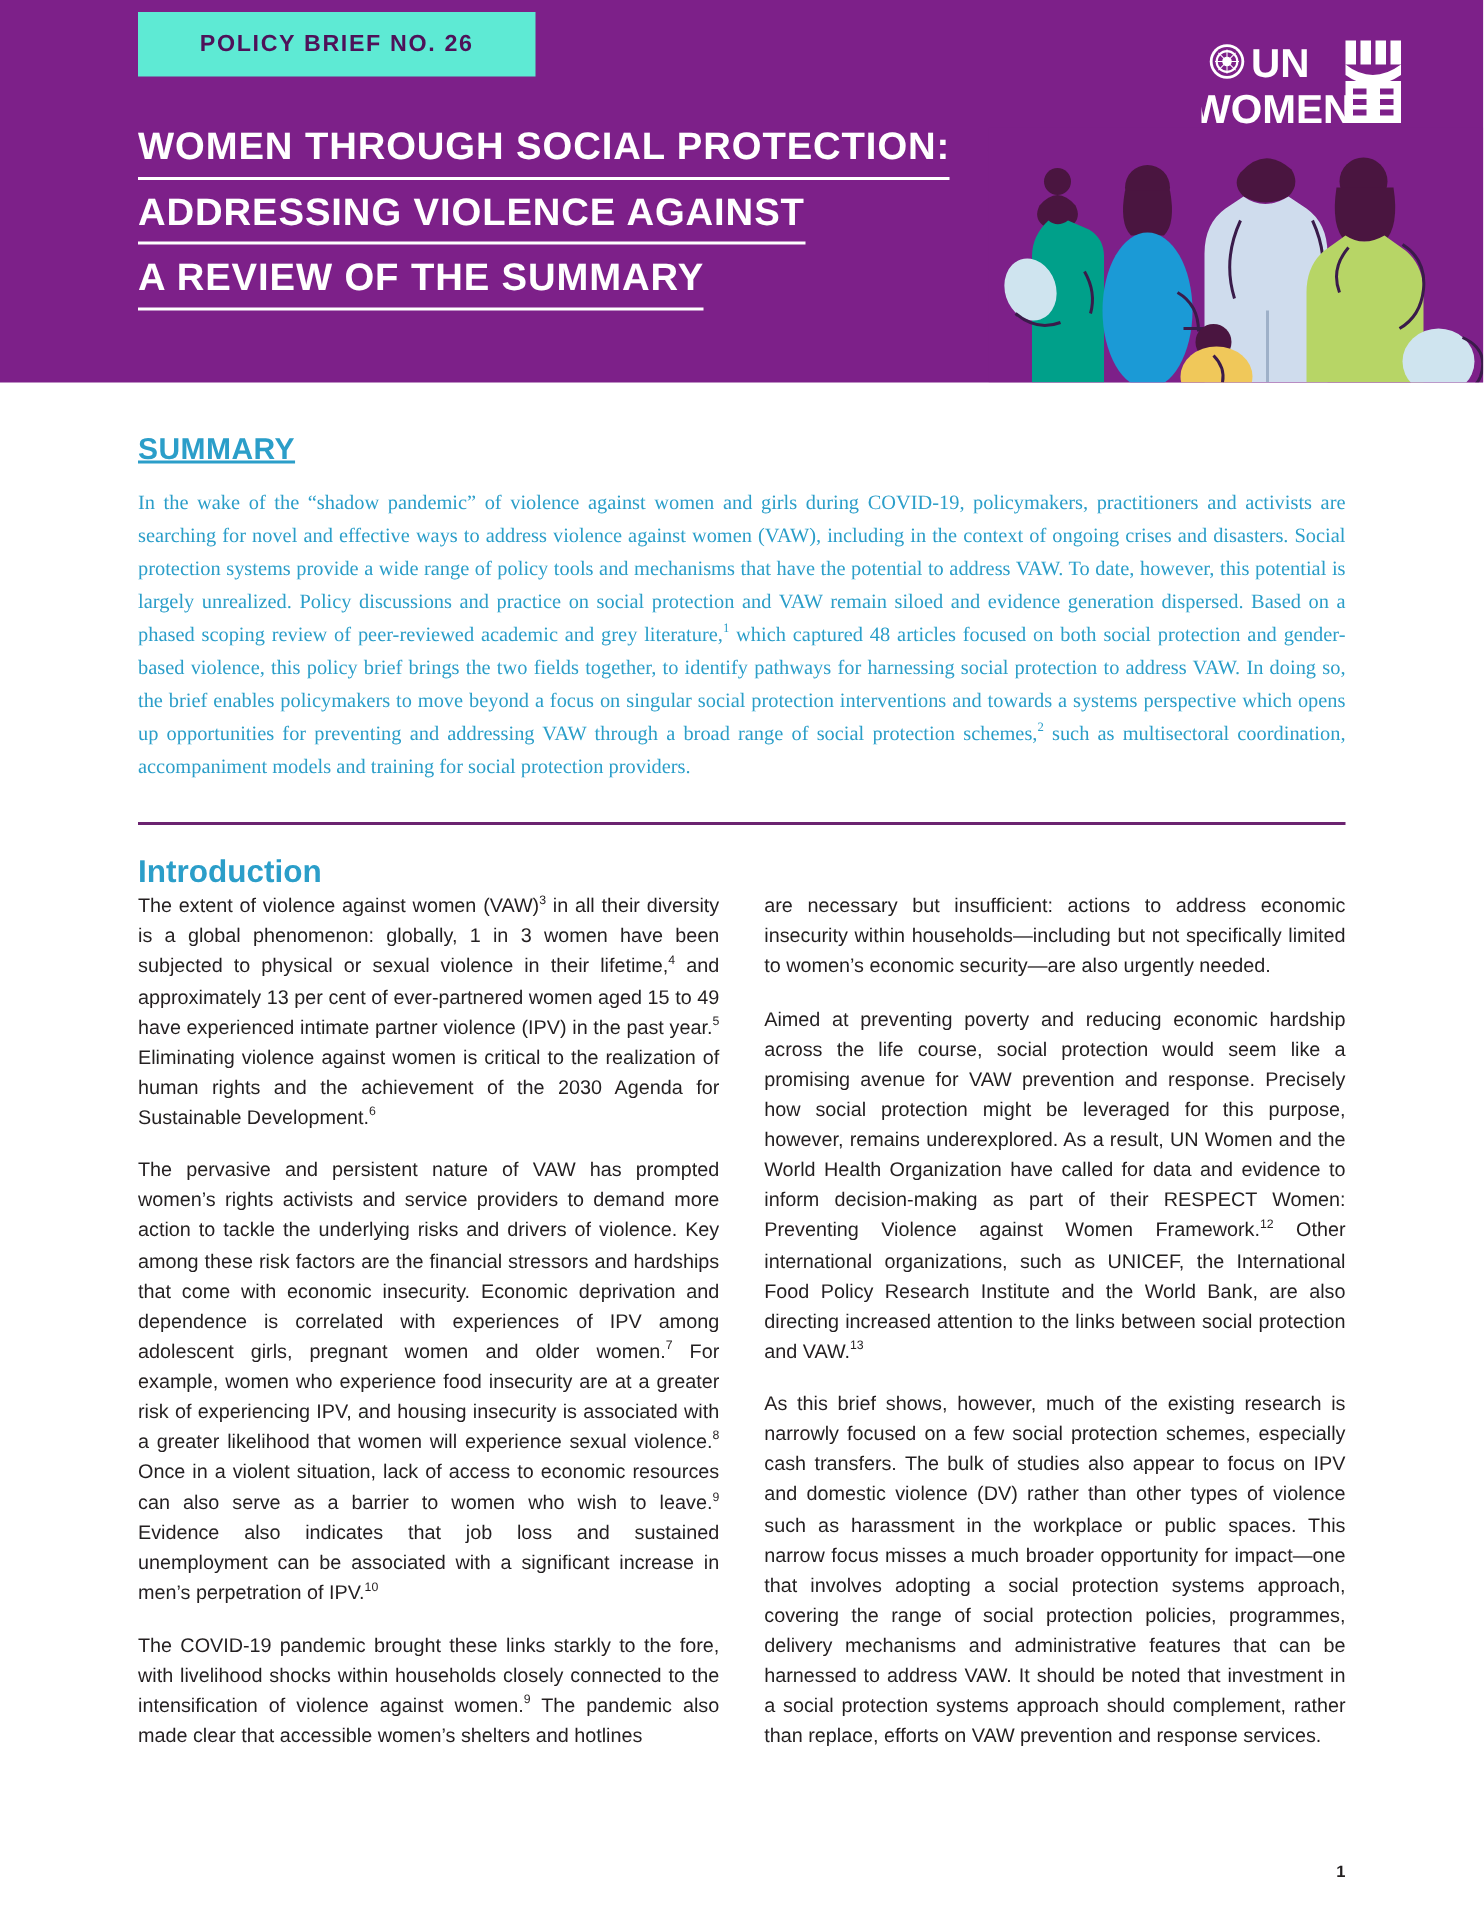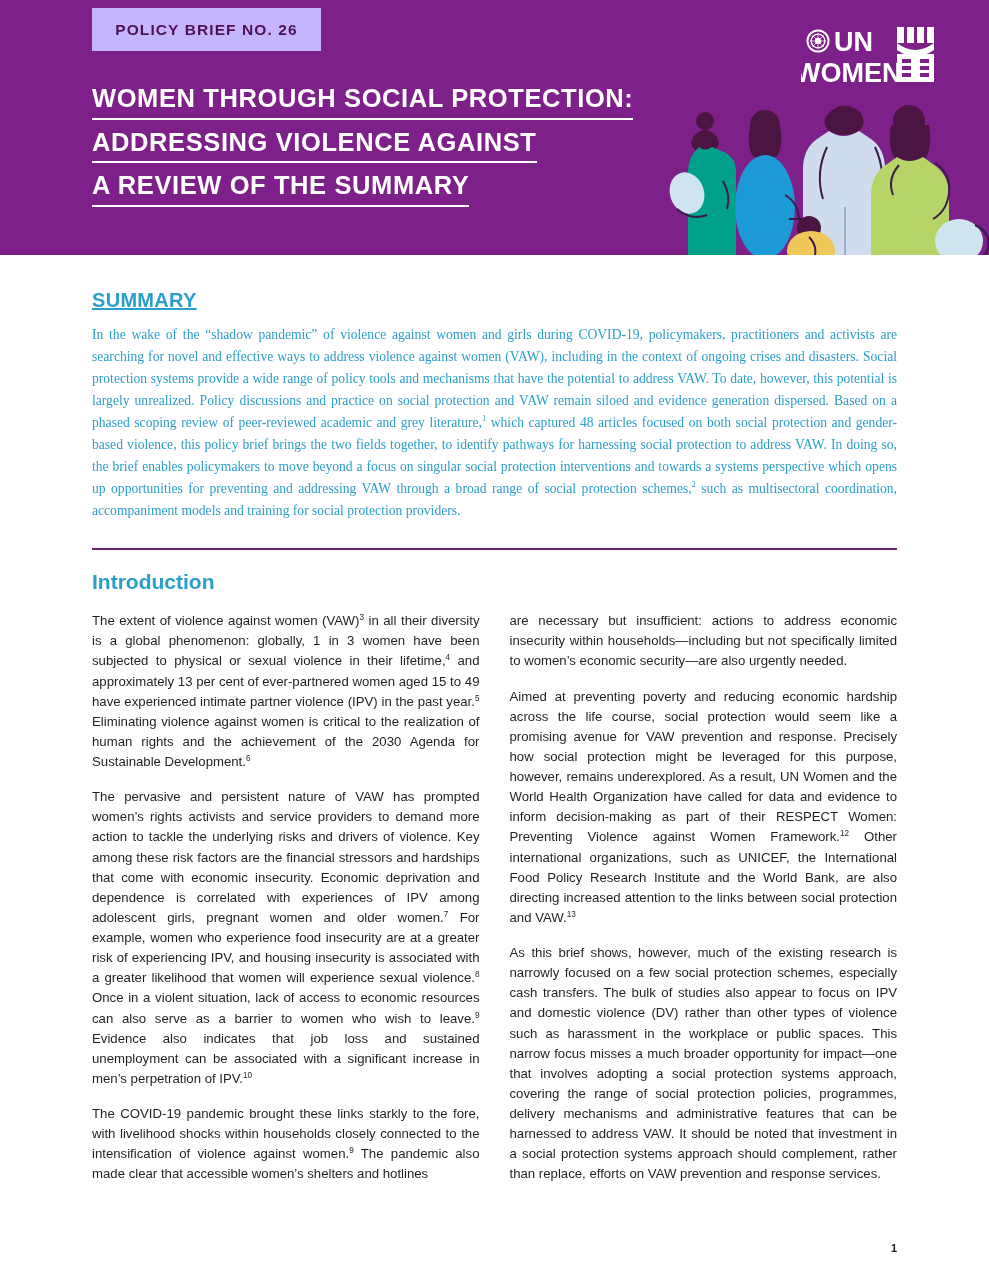--- a/index.html
+++ b/index.html
@@ -25,23 +25,23 @@
     width: 989px;
     height: 255px;
     background: #7d2089;
     overflow: hidden;
   }
 
   .badge {
     position: absolute;
     left: 92px;
     top: 8px;
-    width: 229px;
+    width: 265px;
     height: 43px;
-    background: #c4b5fd;
+    background: #5eead4;
     display: flex;
     align-items: center;
     justify-content: center;
   }
   .badge-label {
     font-size: 15.5px;
     font-weight: bold;
     letter-spacing: 1.1px;
     color: #4e1259;
     font-family: "Liberation Sans", sans-serif;
@@ -121,21 +121,20 @@
   }
 
   .intro-heading {
     font-size: 21px;
     font-weight: bold;
     color: #2b9ec9;
     margin-top: 20px;
   }
 
   .columns {
-    margin-top: 17px;
     display: flex;
     gap: 30px;
   }
   .col {
     flex: 1;
     width: 390px;
   }
   .col p {
     font-size: 13.2px;
     line-height: 1.525;

